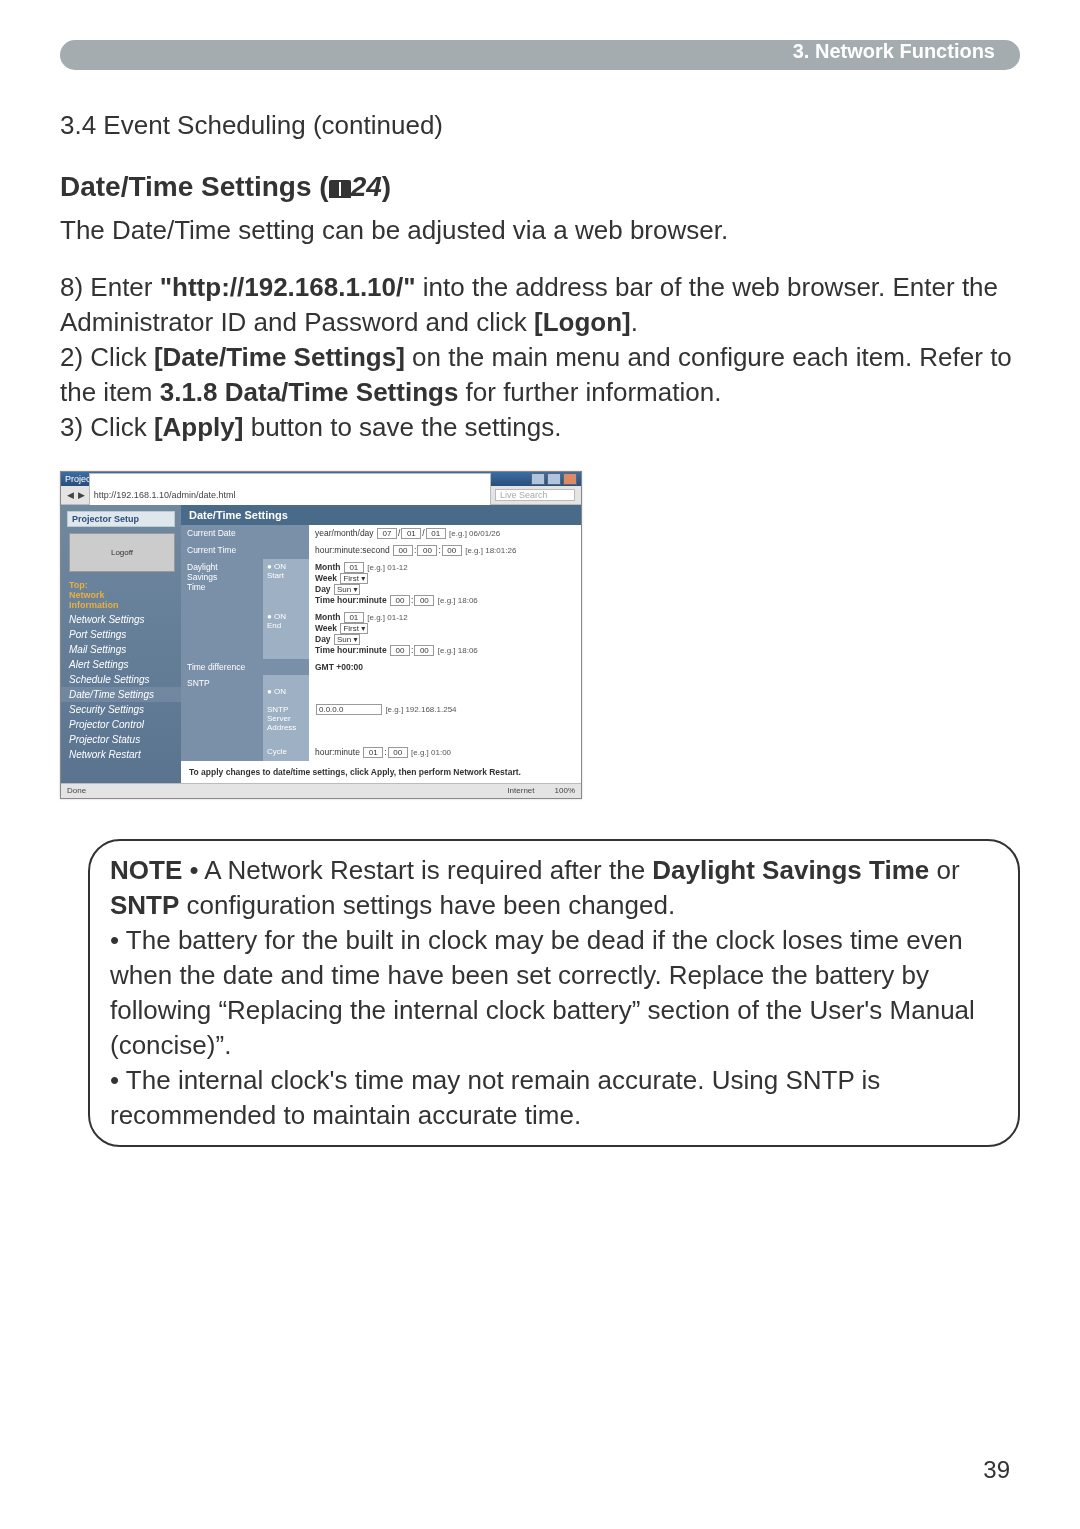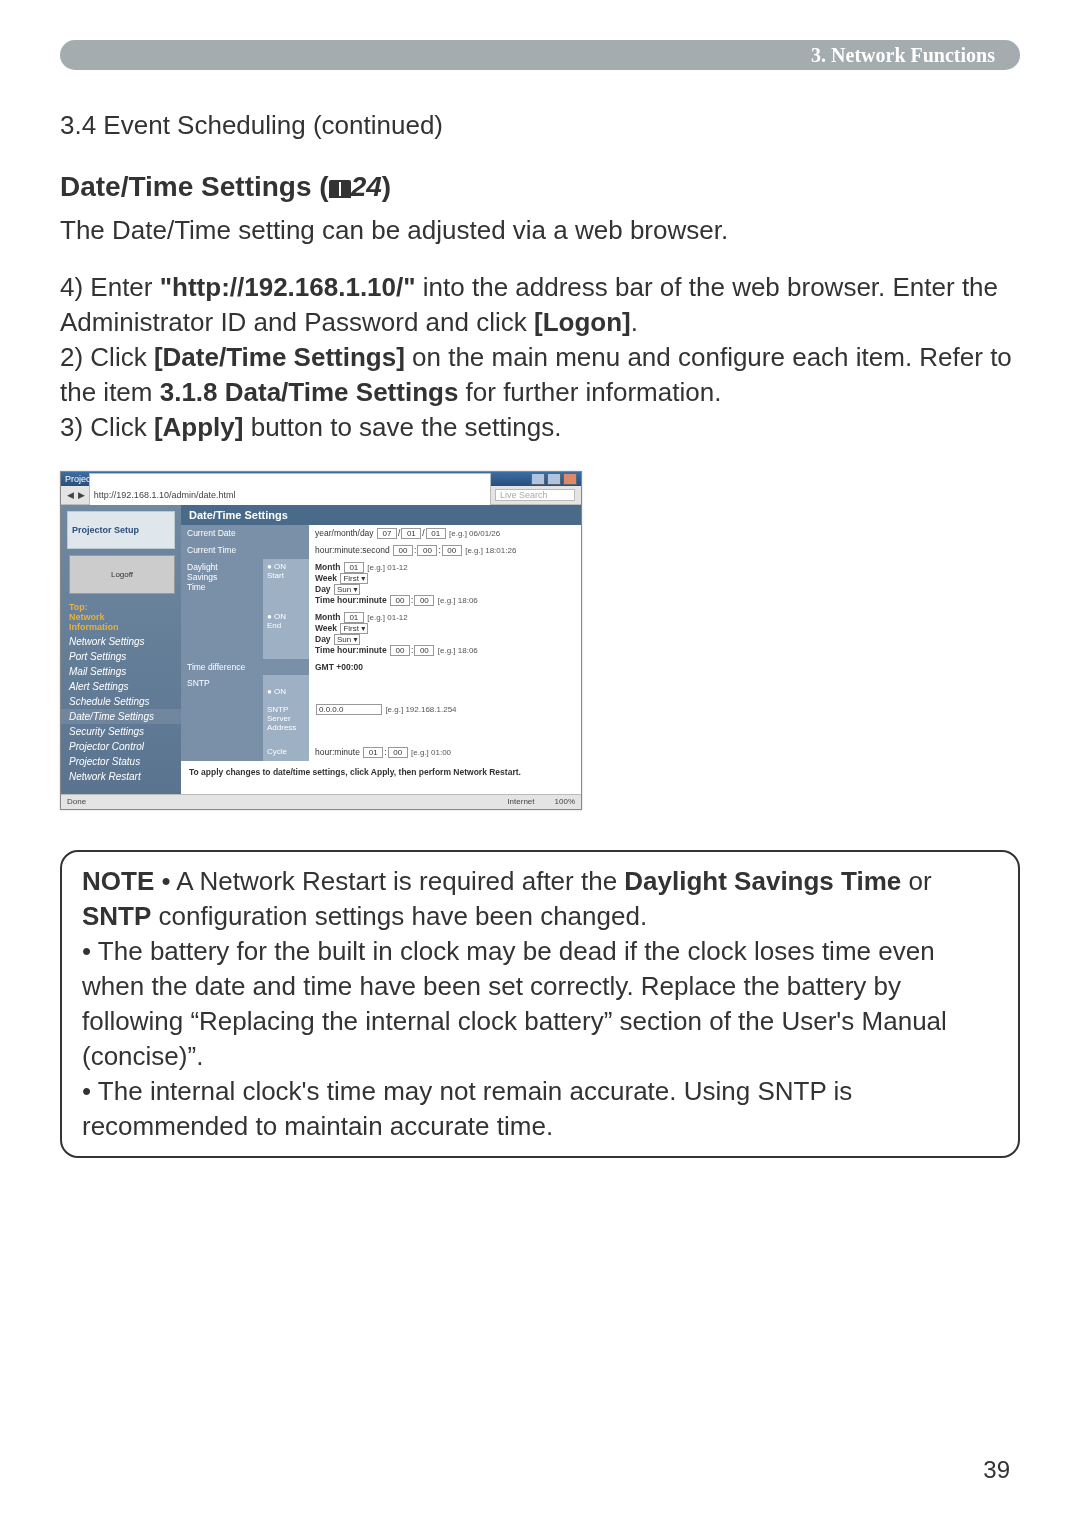--- a/index.html
+++ b/index.html
@@ -15,25 +15,24 @@
   }
   .page {
     padding: 40px 60px 0 60px;
     box-sizing: border-box;
   }
   .header-bar {
     background: #a5acaf;
     height: 30px;
     border-radius: 15px;
     display: flex;
-    align-items: center;
+    align-items: flex-start;
     justify-content: flex-end;
     padding: 0 25px;
     margin-bottom: 40px;
-    font-family: Liberation Serif, serif;
   }
   .header-text {
     color: #fff;
     font-weight: bold;
     font-size: 20px;
   }
   .section-continued {
     font-size: 26px;
     margin-bottom: 30px;
   }
@@ -118,21 +117,21 @@
     display: flex;
   }
   .ss-sidebar {
     width: 120px;
     background: linear-gradient(#7088a0,#5a7490);
     color: #fff;
     padding: 6px 0 10px 0;
     font-size: 9px;
   }
   .ss-side-logo {
-    background: #dfe6ec; color:#2a4e7a; font-weight:bold; padding:13px 4px; margin:0 6px 6px 6px; font-size:9px; border:1px solid #bcc;
+    background: #dfe6ec; color:#2a4e7a; font-weight:bold; padding:2px 4px; margin:0 6px 6px 6px; font-size:9px; border:1px solid #bcc;
   }
   .ss-side-logoff {
     background:#ccc; color:#333; margin:0 6px 6px 8px; padding:14px 4px; font-size:8px; text-align:center; border:1px solid #999;
   }
   .ss-side-group { padding:2px 8px; font-weight:bold; color:#e8b040; font-size:9px;}
   .ss-side-item { padding:2px 8px; font-size:10px;font-style:italic;}
   .ss-main {
     flex:1;
     background:#fff;
   }
@@ -141,24 +140,25 @@
   }
   .ss-table { width:100%; border-collapse:collapse; font-size:8.5px;}
   .ss-row-label { background:#7a90a8; color:#fff; padding:3px 6px; width:70px; vertical-align:top;}
   .ss-row-sublabel { background:#9db0c4; color:#fff; padding:3px 4px; width:38px; vertical-align:top; font-size:8px;}
   .ss-row-content { padding:3px 6px; background:#fff; color:#333;}
   .ss-applytext { padding:6px 8px; font-size:8.5px; font-weight:bold; color:#333;}
   .ss-status { height:14px; background:#e4e4e4; border-top:1px solid #bbb; display:flex; align-items:center; justify-content:flex-end; padding:0 6px; font-size:8px; color:#444; gap:20px;}
   .ss-status .left { margin-right:auto;}
   .note-box {
     border: 2px solid #333;
-    border-radius: 18px;
+    border-radius: 32px;
     padding: 12px 20px;
     font-size: 26px;
     line-height: 1.35;
+    margin-left: 28px;
   }
   .note-label {
     font-weight: 900;
   }
   .page-num {
     position: absolute;
     bottom: 45px;
     right: 70px;
     font-size: 24px;
     color: #333;
@@ -180,21 +180,21 @@
   <div class="section-continued">3.4 Event Scheduling (continued)</div>
 
   <div class="subsection-title">
     <span>Date/Time Settings (</span><span class="book-icon"></span><span class="ref-num">24</span><span>)</span>
   </div>
 
   <p class="body-text">The Date/Time setting can be adjusted via a web browser.</p>
 
 
   <div class="numbered">
-    <span>4) Enter </span><span class="bold">"http://192.168.1.10/"</span><span> into the address bar of the web browser. Enter the Administrator ID and Password and click </span><span class="bold">[Logon]</span><span>.</span>
+    <span>8) Enter </span><span class="bold">"http://192.168.1.10/"</span><span> into the address bar of the web browser. Enter the Administrator ID and Password and click </span><span class="bold">[Logon]</span><span>.</span>
   </div>
   <div class="numbered">
     <span>2) Click </span><span class="bold">[Date/Time Settings]</span><span> on the main menu and configure each item. Refer to the item </span><span class="bold">3.1.8 Data/Time Settings</span><span> for further information.</span>
   </div>
   <div class="numbered" style="margin-bottom:10px">
     <span>3) Click </span><span class="bold">[Apply]</span><span> button to save the settings.</span>
   </div>
 
   <div class="screenshot-container">
     <div class="screenshot">

